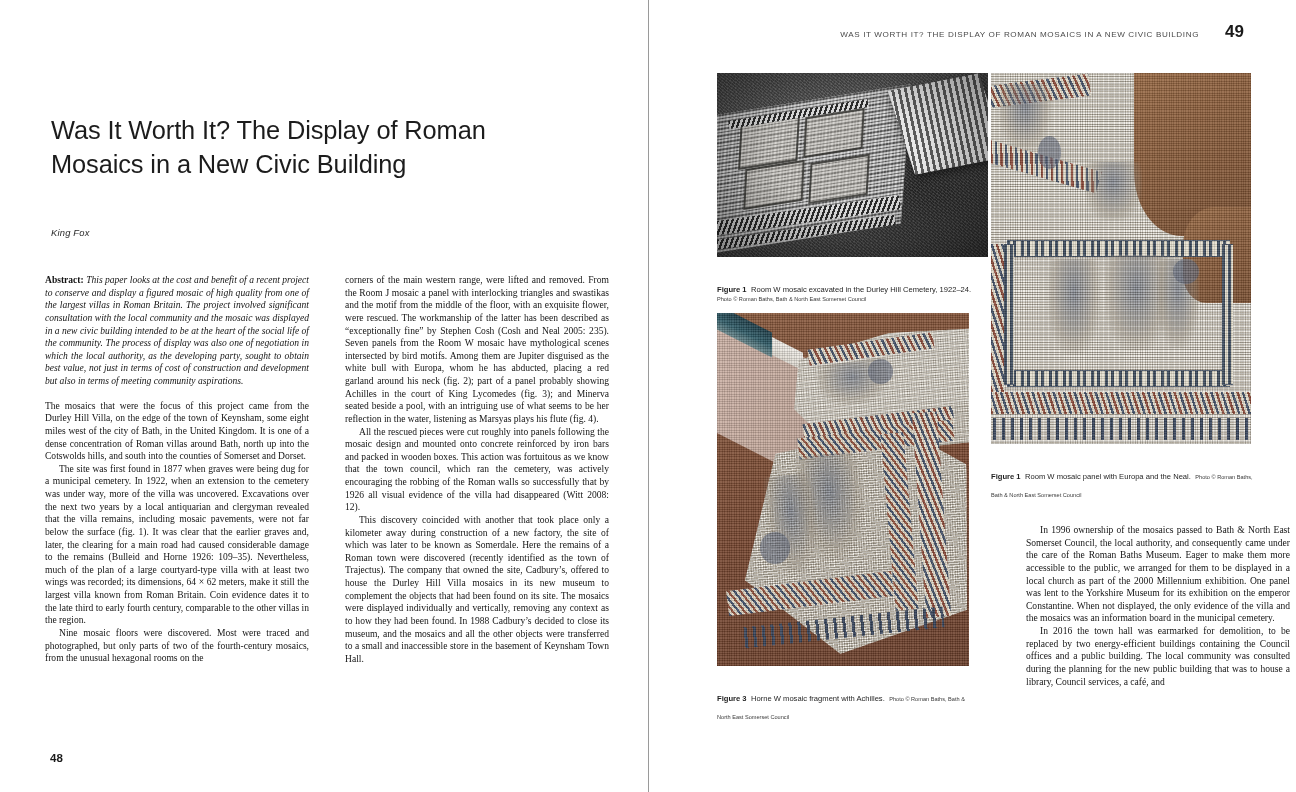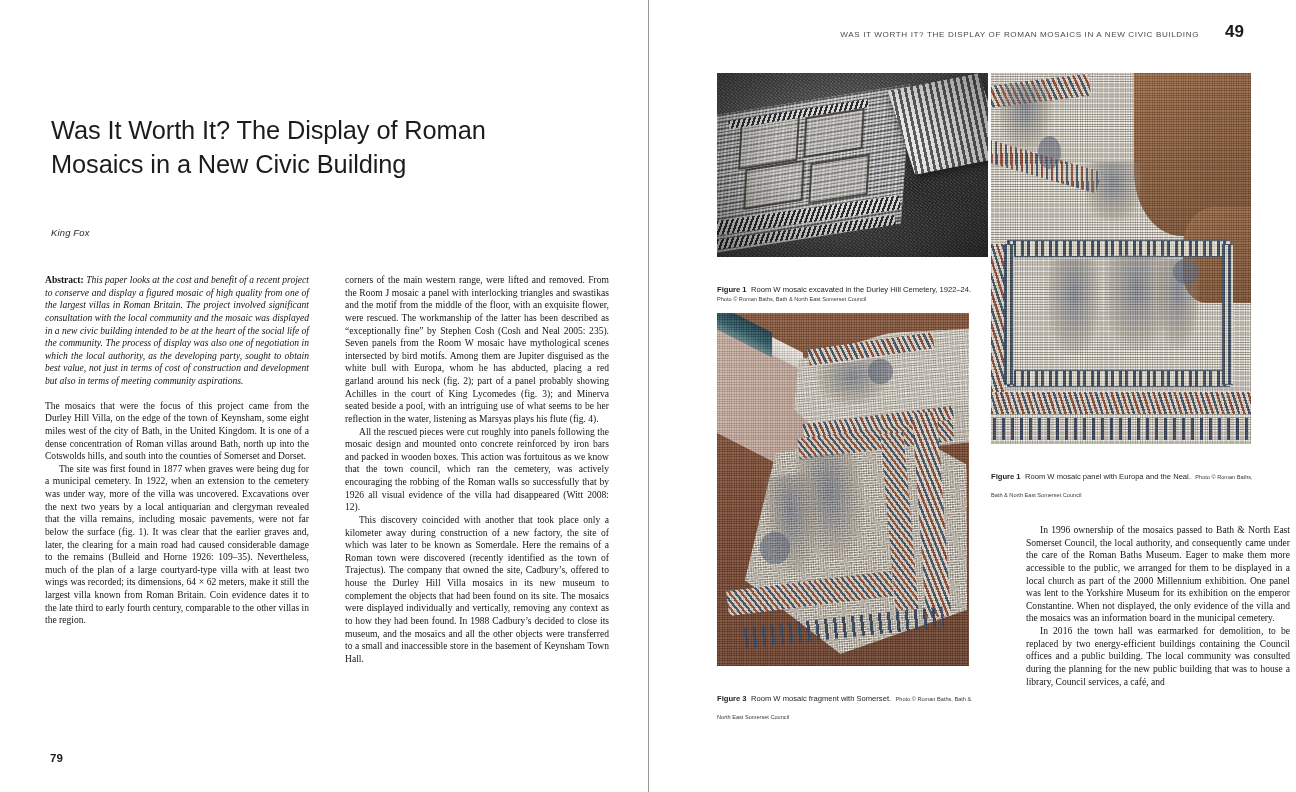--- a/index.html
+++ b/index.html
@@ -270,29 +270,30 @@
   <div class="page page-left">
 
     <h1 class="article-title">Was It Worth It? The Display of Roman Mosaics in a New Civic Building</h1>
 
     <div class="article-author">King Fox</div>
 
     <div class="col col-left">
       <p class="abstract"><b>Abstract:</b><span> This paper looks at the cost and benefit of a recent project to conserve and display a figured mosaic of high quality from one of the largest villas in Roman Britain. The project involved significant consultation with the local community and the mosaic was displayed in a new civic building intended to be at the heart of the social life of the community. The process of display was also one of negotiation in which the local authority, as the developing party, sought to obtain best value, not just in terms of cost of construction and development but also in terms of meeting community aspirations.</span></p>
       <p>The mosaics that were the focus of this project came from the Durley Hill Villa, on the edge of the town of Keynsham, some eight miles west of the city of Bath, in the United Kingdom. It is one of a dense concentration of Roman villas around Bath, north up into the Cotswolds hills, and south into the counties of Somerset and Dorset.</p>
       <p class="indent">The site was first found in 1877 when graves were being dug for a municipal cemetery. In 1922, when an extension to the cemetery was under way, more of the villa was uncovered. Excavations over the next two years by a local antiquarian and clergyman revealed that the villa remains, including mosaic pavements, were not far below the surface (fig. 1). It was clear that the earlier graves and, later, the clearing for a main road had caused considerable damage to the remains (Bulleid and Horne 1926: 109–35). Nevertheless, much of the plan of a large courtyard-type villa with at least two wings was recorded; its dimensions, 64 × 62 meters, make it still the largest villa known from Roman Britain. Coin evidence dates it to the late third to early fourth century, comparable to the other villas in the region.</p>
+      <p class="indent">Nine mosaic floors were discovered. Most were traced and photographed, but only parts of two of the fourth-century mosaics, from the unusual hexagonal rooms on the</p>
     </div>
 
     <div class="col col-right">
       <p>corners of the main western range, were lifted and removed. From the Room J mosaic a panel with interlocking triangles and swastikas and the motif from the middle of the floor, with an exquisite flower, were rescued. The workmanship of the latter has been described as “exceptionally fine” by Stephen Cosh (Cosh and Neal 2005: 235). Seven panels from the Room W mosaic have mythological scenes intersected by bird motifs. Among them are Jupiter disguised as the white bull with Europa, whom he has abducted, placing a red garland around his neck (fig. 2); part of a panel probably showing Achilles in the court of King Lycomedes (fig. 3); and Minerva seated beside a pool, with an intriguing use of what seems to be her reflection in the water, listening as Marsyas plays his flute (fig. 4).</p>
       <p class="indent">All the rescued pieces were cut roughly into panels following the mosaic design and mounted onto concrete reinforced by iron bars and packed in wooden boxes. This action was fortuitous as we know that the town council, which ran the cemetery, was actively encouraging the robbing of the Roman walls so successfully that by 1926 all visual evidence of the villa had disappeared (Witt 2008: 12).</p>
       <p class="indent">This discovery coincided with another that took place only a kilometer away during construction of a new factory, the site of which was later to be known as Somerdale. Here the remains of a Roman town were discovered (recently identified as the town of Trajectus). The company that owned the site, Cadbury’s, offered to house the Durley Hill Villa mosaics in its new museum to complement the objects that had been found on its site. The mosaics were displayed individually and vertically, removing any context as to how they had been found. In 1988 Cadbury’s decided to close its museum, and the mosaics and all the other objects were transferred to a small and inaccessible store in the basement of Keynsham Town Hall.</p>
     </div>
 
-    <div class="folio-left">79</div>
+    <div class="folio-left">48</div>
   </div>
 
   <div class="page page-right"></div>
 
   <div class="running-head">
     <span class="running-head-text">WAS IT WORTH IT? THE DISPLAY OF ROMAN MOSAICS IN A NEW CIVIC BUILDING</span>
     <span class="running-head-pageno">49</span>
   </div>
 
   <div class="fig" id="fig1">
@@ -385,21 +386,21 @@
       <div class="mos-figure" style="left:20%; top:46%; width:20%; height:28%; transform:rotate(-6deg);"></div>
       <div class="mos-spot" style="left:17%; top:62%; width:12%; height:9%;"></div>
 
       <div class="triangle-band" style="left:10%; top:86%; width:80%; height:6%; transform:rotate(-6deg);"></div>
 
       <div class="mos-tess"></div>
     </div>
   </div>
   <div id="fig3-cap" class="caption">
     <span class="lead">Figure 3</span>
-    <span class="main">Room W mosaic fragment with Somerset.</span>
+    <span class="main">Horne W mosaic fragment with Achilles.</span>
     <span class="credit">Photo © Roman Baths, Bath &amp; North East Somerset Council</span>
   </div>
 
   <div class="col-rp">
     <p>In 1996 ownership of the mosaics passed to Bath &amp; North East Somerset Council, the local authority, and consequently came under the care of the Roman Baths Museum. Eager to make them more accessible to the public, we arranged for them to be displayed in a local church as part of the 2000 Millennium exhibition. One panel was lent to the Yorkshire Museum for its exhibition on the emperor Constantine. When not displayed, the only evidence of the villa and the mosaics was an information board in the municipal cemetery.</p>
     <p>In 2016 the town hall was earmarked for demolition, to be replaced by two energy-efficient buildings containing the Council offices and a public building. The local community was consulted during the planning for the new public building that was to house a library, Council services, a café, and</p>
   </div>
 
 </div>
 

